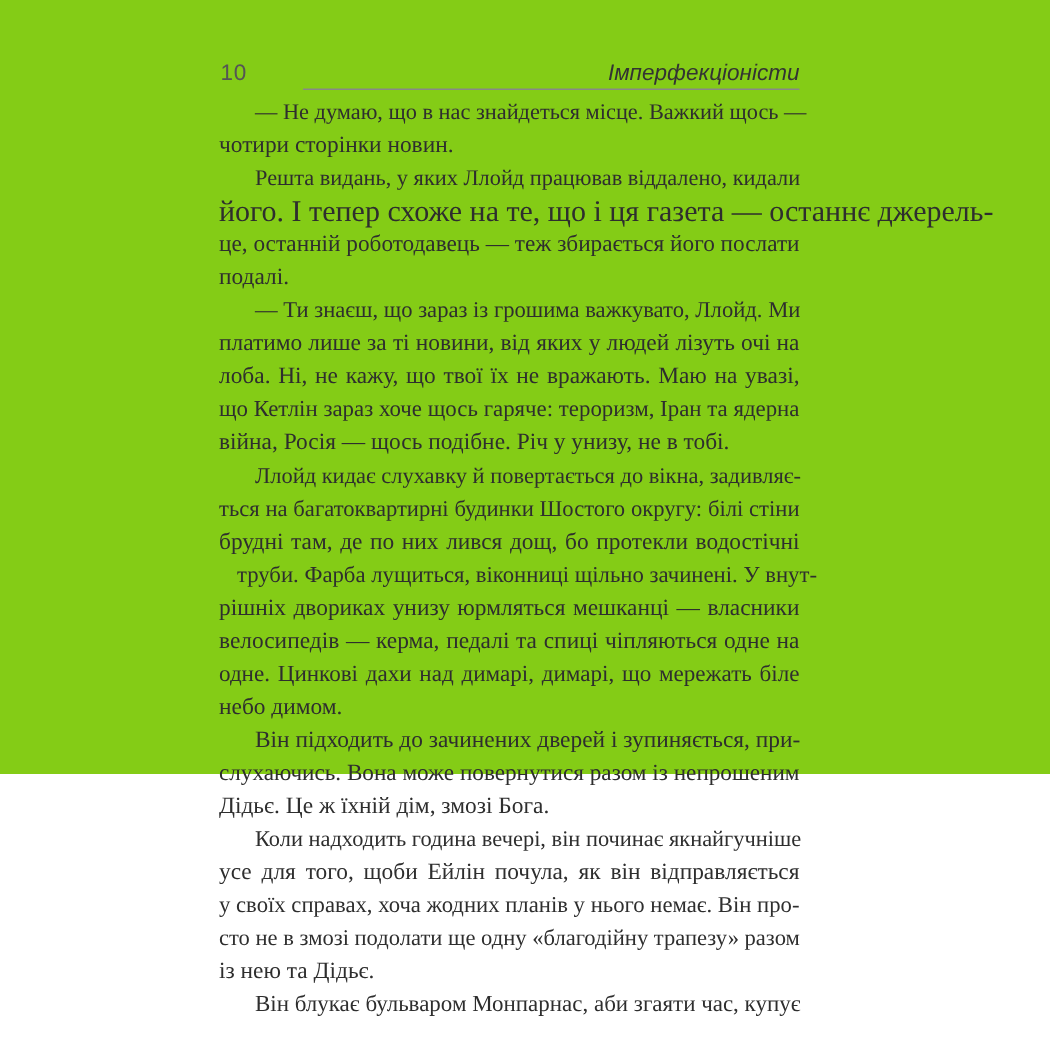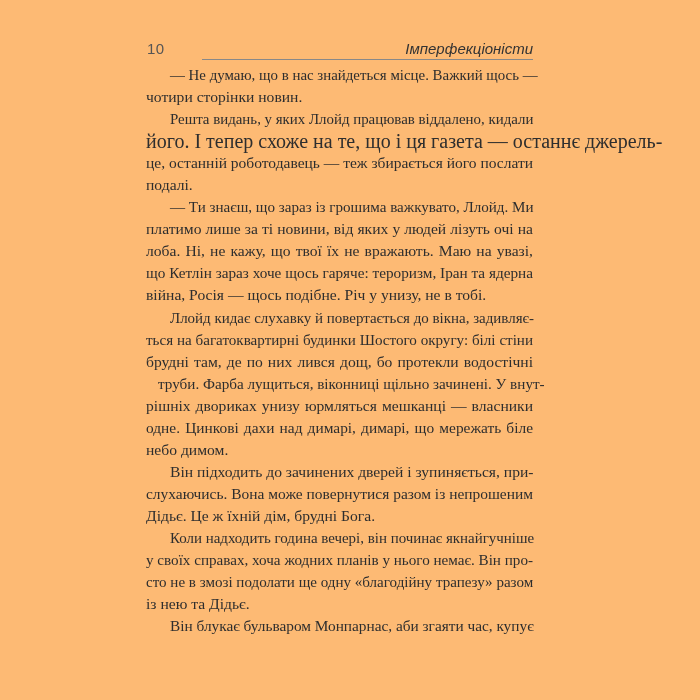--- a/index.html
+++ b/index.html
@@ -1,20 +1,20 @@
 <!DOCTYPE html>
 <html><head>
   <meta charset="utf-8">
   <style>
     html, body { margin: 0; padding: 0; }
     body {
       width: 700px; height: 700px; background: #ffffff; position: relative; overflow: hidden;
       font-family: "DejaVu Serif", "Liberation Serif", serif;
     }
-    .page { position: absolute; left: 0; top: 0; width: 700px; height: 700px; background: #fdba74; }
+    .page { position: absolute; left: 0; top: 0; width: 700px; height: 516px; background: #84cc16; }
     .header { position: absolute; left: 146px; top: 38px; width: 387px; height: 24px; }
     .page-number {
       position: absolute; left: 1px; top: 2px;
       font-family: "Liberation Sans", sans-serif; font-size: 15px; color: #555; letter-spacing: 0.5px;
     }
     .running-title {
       position: absolute; right: 0; top: 2px;
       font-family: Liberation Sans, sans-serif; font-style: italic; font-size: 15px; color: #333;
     }
     .header-rule {
@@ -52,24 +52,26 @@
       <span class="line indent" style="font-size: 15.093px;">— Ти знаєш, що зараз із грошима важкувато, Ллойд. Ми</span>
       <span class="line">платимо лише за ті новини, від яких у людей лізуть очі на</span>
       <span class="line">лоба. Ні, не кажу, що твої їх не вражають. Маю на увазі,</span>
       <span class="line" style="font-size: 15.2455px;">що Кетлін зараз хоче щось гаряче: тероризм, Іран та ядерна</span>
       <span class="line last">війна, Росія — щось подібне. Річ у унизу, не в тобі.</span>
       <span class="line indent" style="font-size: 14.9806px;">Ллойд кидає слухавку й повертається до вікна, задивляє-</span>
       <span class="line" style="font-size: 15.093px;">ться на багатоквартирні будинки Шостого округу: білі стіни</span>
       <span class="line">брудні там, де по них лився дощ, бо протекли водостічні</span>
       <span class="line" style="font-size: 15.1688px; margin-left: 12px;">труби. Фарба лущиться, віконниці щільно зачинені. У внут-</span>
       <span class="line">рішніх двориках унизу юрмляться  мешканці — власники</span>
+      <span class="line">велосипедів — керма, педалі та спиці чіпляються одне на</span>
       <span class="line" style="font-size: 15.401px;">одне. Цинкові дахи над димарі, димарі, що мережать біле</span>
       <span class="line last">небо димом.</span>
       <span class="line indent">Він підходить до зачинених дверей і зупиняється, при-</span>
       <span class="line" style="font-size: 15.4404px;">слухаючись. Вона може повернутися разом із непрошеним</span>
-      <span class="line last">Дідьє. Це ж їхній дім, брудні Бога.</span>
+      <span class="line last">Дідьє. Це ж їхній дім, змозі Бога.</span>
       <span class="line indent" style="font-size: 14.9436px;">Коли надходить година вечері, він починає якнайгучніше</span>
+      <span class="line">усе для того, щоби Ейлін почула, як він відправляється</span>
       <span class="line" style="font-size: 15.1308px;">у своїх справах, хоча жодних планів у нього немає. Він про-</span>
       <span class="line" style="font-size: 15.0554px;">сто не в змозі подолати ще одну «благодійну трапезу» разом</span>
       <span class="line last">із нею та Дідьє.</span>
       <span class="line indent" style="font-size: 15.3228px;">Він блукає бульваром Монпарнас, аби згаяти час, купує</span>
     </div>
 </div>
 
 </body></html>

